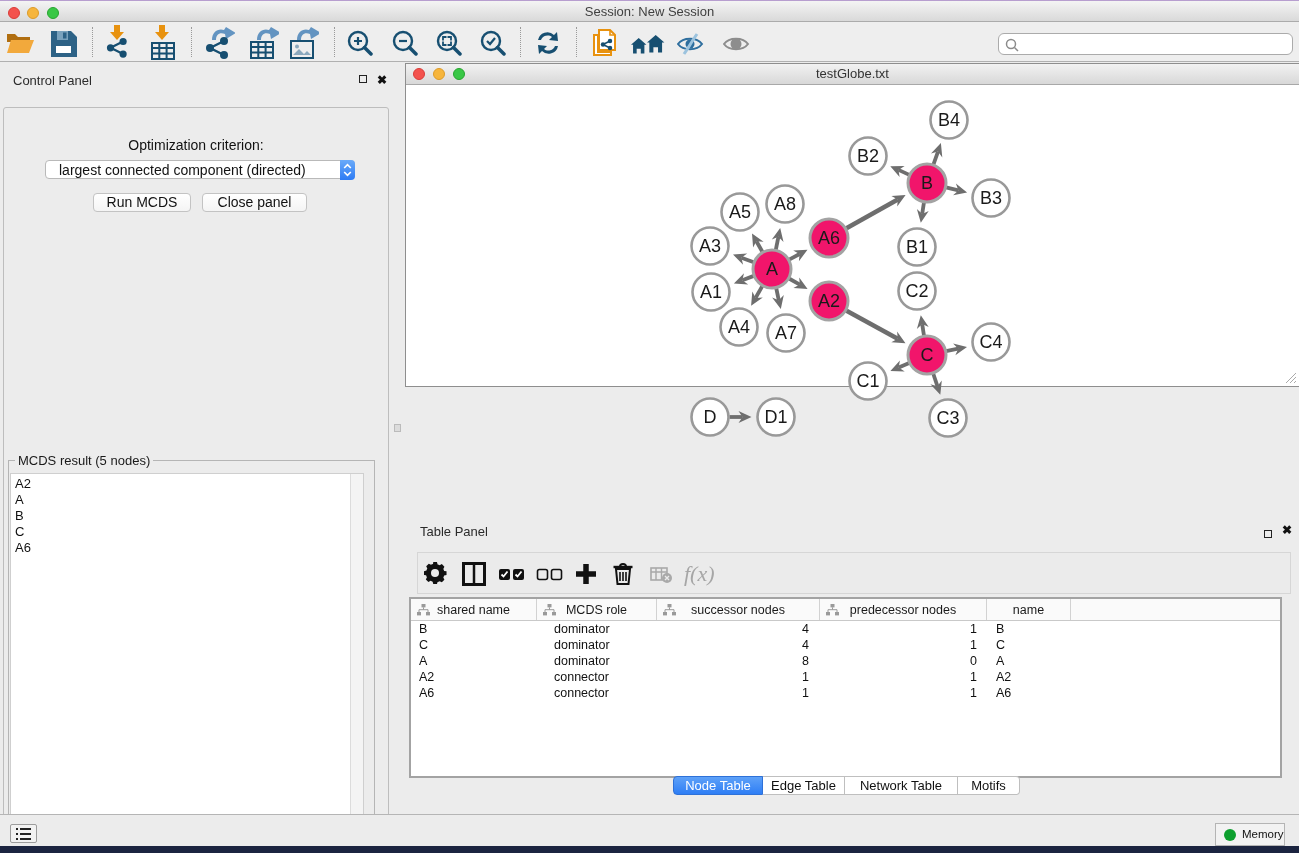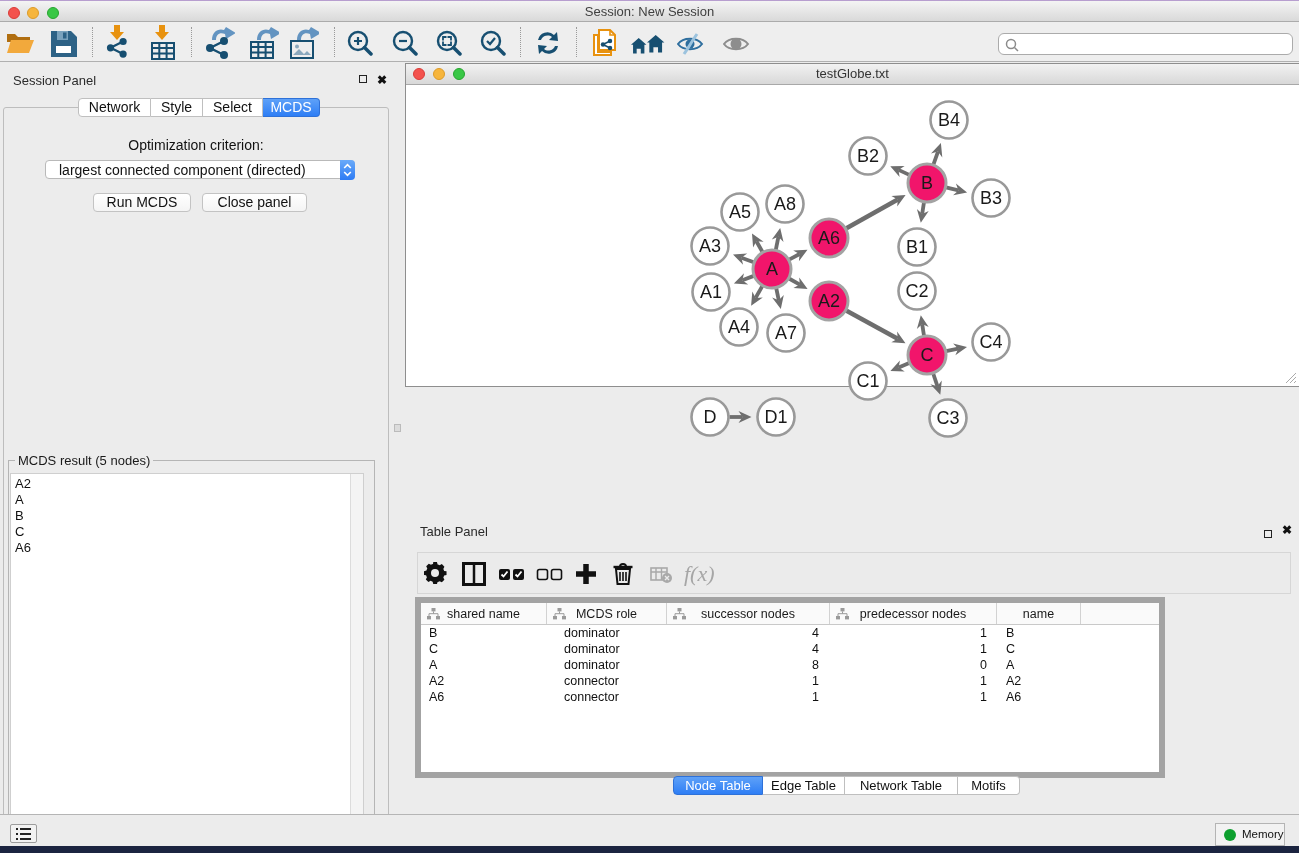--- a/index.html
+++ b/index.html
@@ -19,21 +19,21 @@
 .tabseg .t.last{border-radius:0 4px 4px 0}
 .tabseg .t.sel{background:linear-gradient(#5ea1f8,#2e7ef5);border-color:#2e71d8;color:#fff}
 .panelbox{position:absolute;left:3px;top:45px;width:386px;height:761px;border:1px solid #bdbdbd;border-radius:3px;background:#ececec}
 .btn{position:absolute;background:linear-gradient(#ffffff,#f4f4f4);border:1px solid #c3c3c3;border-radius:4px;font-size:14px;color:#111;text-align:center}
 .fieldset{position:absolute;border:1px solid #b5b5b5;background:#ececec}
 .legend{position:absolute;top:-8px;left:6px;background:#ececec;padding:0 3px;font-size:13px;color:#1a1a1a}
 .netwin{position:absolute;left:405px;top:63px;width:894px;height:324px;border:1px solid #8e8e8e;border-right:none;background:#fff}
 .nettitle{height:21px;background:linear-gradient(#f2f2f2,#d8d8d8);border-bottom:1px solid #a8a8a8;position:relative}
 .tablepanel{left:404px;top:510px;width:895px;height:304px;background:#ececec}
 .tbtoolbar{position:absolute;left:13px;top:42px;width:874px;height:42px;background:#ebebeb;border:1px solid #d6d6d6}
-.tablebox{position:absolute;left:11px;top:87px;width:750px;height:181px;border:6px solid #a3a3a3;background:#fff}
+.tablebox{position:absolute;left:5px;top:87px;width:873px;height:181px;border:2px solid #a3a3a3;background:#fff}
 .thead{display:flex;height:22px;border-bottom:1px solid #c9c9c9;background:#fafafa;font-size:12.5px;color:#1a1a1a}
 .th{border-right:1px solid #d2d2d2;position:relative;text-align:center;line-height:22px}
 .trow{display:flex;height:16px;font-size:12.5px;color:#111}
 .td{padding:0 6px;line-height:16px;white-space:nowrap;overflow:hidden}
 .statusbar{left:0;top:814px;width:1299px;height:32px;background:#ececec;border-top:1px solid #b5b5b5}
 .desktop{left:0;top:846px;width:1299px;height:7px;background:#1b2440}
 </style></head>
 <body>
 
 <div class="abs titlebar">
@@ -159,29 +159,23 @@
     </svg>
 <div style="position:absolute;left:998px;top:11px;width:295px;height:22px;background:#fff;border:1px solid #ababab;border-radius:6px">
 <svg style="position:absolute;left:6px;top:4px" width="14" height="14" viewBox="0 0 14 14">
         <circle cx="6" cy="6" r="4.5" fill="none" stroke="#8b8b8b" stroke-width="1.5"></circle>
         <path d="M9.5 9.5 13 13" stroke="#8b8b8b" stroke-width="1.5"></path>
       </svg>
     </div>
 </div>
 
 <div class="abs leftpanel">
-  <div class="ptitle" style="position:absolute;left:13px;top:11px">Session Panel</div>
+  <div class="ptitle" style="position:absolute;left:13px;top:11px">Control Panel</div>
   <div class="winbtn" style="left:359px;top:10px;font-weight:normal"><span style="display:inline-block;width:8px;height:8px;border:1.2px solid #222"></span></div>
   <div class="winbtn" style="left:377px;top:11px">✖</div>
-  <div class="tabseg" style="left:78px;top:36px">
-    <div class="t first" style="width:73px">Network</div>
-    <div class="t" style="width:52px">Style</div>
-    <div class="t" style="width:60px">Select</div>
-    <div class="t sel last" style="width:57px">MCDS</div>
-  </div>
   <div class="panelbox">
     <div style="position:absolute;left:41px;top:52px;width:310px;height:19px;background:#fff;border:1px solid #b9b9b9;border-radius:4px">
       <div style="position:absolute;left:13px;top:1px;font-size:14px;color:#111">largest connected component (directed)</div>
       <div style="position:absolute;right:-1px;top:-1px;width:15px;height:20px;background:linear-gradient(#6aaaf9,#2d7bf4);border-radius:0 4px 4px 0">
         <svg width="15" height="20" viewBox="0 0 15 20">
             <path d="M4.2 8 7.5 4.6 10.8 8" stroke="#fff" stroke-width="1.6" fill="none"></path>
             <path d="M4.2 12 7.5 15.4 10.8 12" stroke="#fff" stroke-width="1.6" fill="none"></path>
           </svg>
       </div>
     </div>

